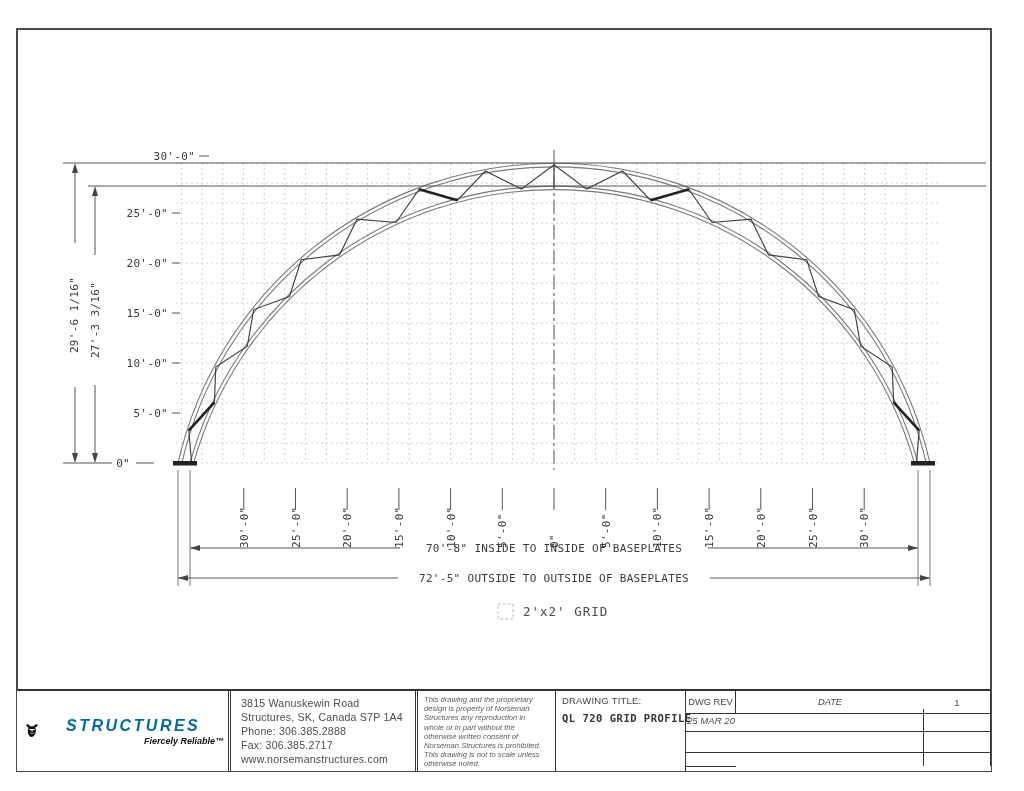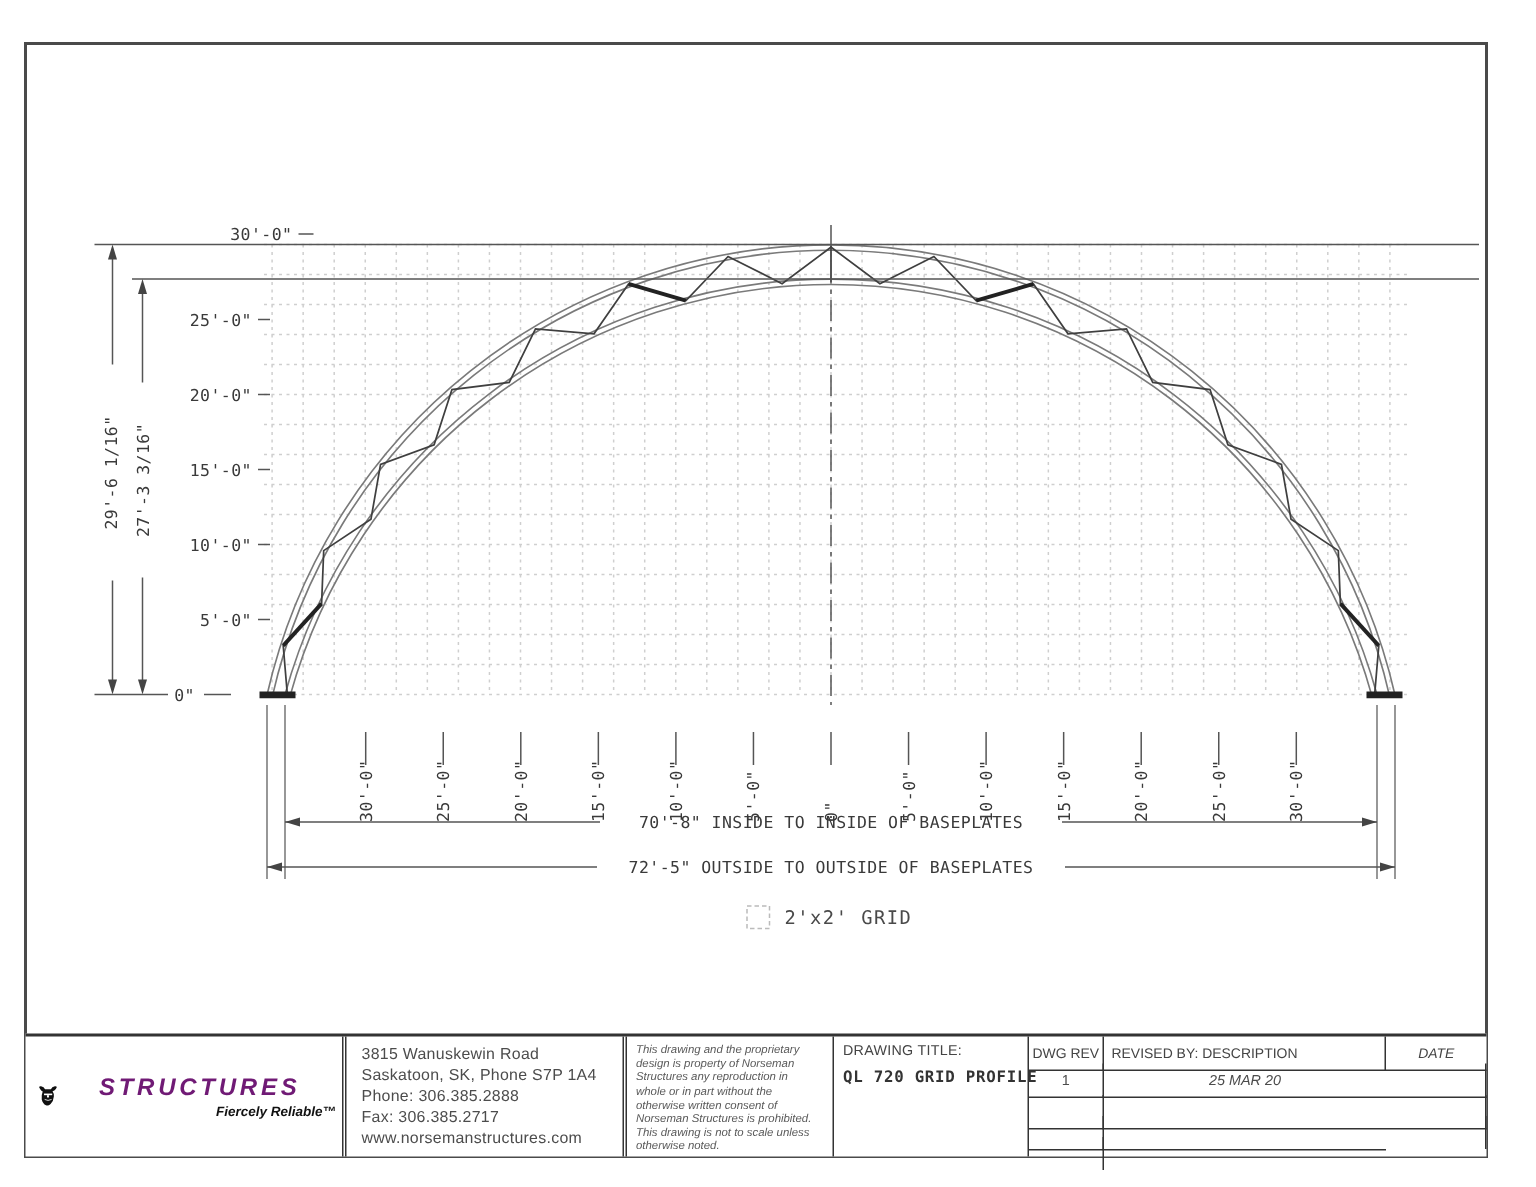--- a/index.html
+++ b/index.html
@@ -34,21 +34,21 @@
   .rev-cell.c0{justify-content:center;border-right:1px solid #333;}
   .rev-cell.c1{border-right:1px solid #333;}
   .rev-cell.c2{justify-content:center;font-style:italic;}
   .rev-cell.lastrow{border-bottom:none;}
   .rev-val{font-size:9.6px;color:#4c4c4c;}
 
   
   .logo-text{margin-left:5px;display:flex;flex-direction:column;align-items:flex-start;}
   .logo-name{font-size:25px;font-weight:900;font-style:italic;color:#0d0d0d;letter-spacing:0.5px;line-height:25px;white-space:nowrap;}
   .logo-tm{font-size:8px;vertical-align:super;font-weight:700;}
-  .logo-sub{font-size:16px;font-weight:800;font-style:italic;color:#701a75;letter-spacing:2.5px;line-height:17px;margin-left:22px;white-space:nowrap;}
+  .logo-sub{font-size:16px;font-weight:800;font-style:italic;color:#0369a1;letter-spacing:2.5px;line-height:17px;margin-left:22px;white-space:nowrap;}
   .logo-tag{font-size:9px;font-weight:700;font-style:italic;color:#111;margin-left:58px;margin-top:2px;white-space:nowrap;padding-left:42px;}
 </style>
 </head>
 <body>
 
 <svg id="dwg" width="1024" height="791" viewBox="0 0 1024 791" xmlns="http://www.w3.org/2000/svg">
     <rect x="17" y="29" width="974" height="742" fill="none" stroke="#4a4a4a" stroke-width="2"></rect>
     <g>
       <line x1="181.40000000000003" y1="163" x2="181.40000000000003" y2="463" class="grid-line"></line>
       <line x1="202.10000000000002" y1="163" x2="202.10000000000002" y2="463" class="grid-line"></line>
@@ -201,21 +201,21 @@
       <path d="M22 44 Q32 50 43 44" stroke="#fff" stroke-width="2.5" fill="none"></path>
     </svg>
     <div class="logo-text">
       <div class="logo-sub">STRUCTURES</div>
       <div class="logo-tag">Fiercely Reliable™</div>
     </div>
   </div>
 
   <div class="tb-cell tb-address" id="addr-cell">
       <div class="addr-line">3815 Wanuskewin Road</div>
-      <div class="addr-line">Saskatoon, SK, Phone S7P 1A4</div>
+      <div class="addr-line">Structures, SK, Canada S7P 1A4</div>
       <div class="addr-line">Phone: 306.385.2888</div>
       <div class="addr-line">Fax: 306.385.2717</div>
       <div class="addr-line">www.norsemanstructures.com</div>
     </div>
 
   <div class="tb-cell tb-disc" id="disc-cell">
       <div class="disc-line">This drawing and the proprietary</div>
       <div class="disc-line">design is property of Norseman</div>
       <div class="disc-line">Structures any reproduction in</div>
       <div class="disc-line">whole or in part without the</div>
@@ -226,21 +226,20 @@
     </div>
 
   <div class="tb-cell tb-title">
     <div class="lbl">DRAWING TITLE:</div>
     <div class="val">QL 720 GRID PROFILE</div>
   </div>
 
   <div class="tb-cell tb-rev">
     <div class="rev-grid" id="rev-grid">
         <div class="rev-cell c0">DWG REV</div>
-        <div class="rev-cell c1">REVISED BY: DESCRIPTION</div>
         <div class="rev-cell c2" style="justify-content: center;">DATE</div>
         <div class="rev-cell c0">
           <span class="rev-val">1</span>
         </div>
         <div class="rev-cell c2">
           <span class="rev-val">25 MAR 20</span>
         </div>
         <div class="rev-cell c0">
           <span class="rev-val"></span>
         </div>

